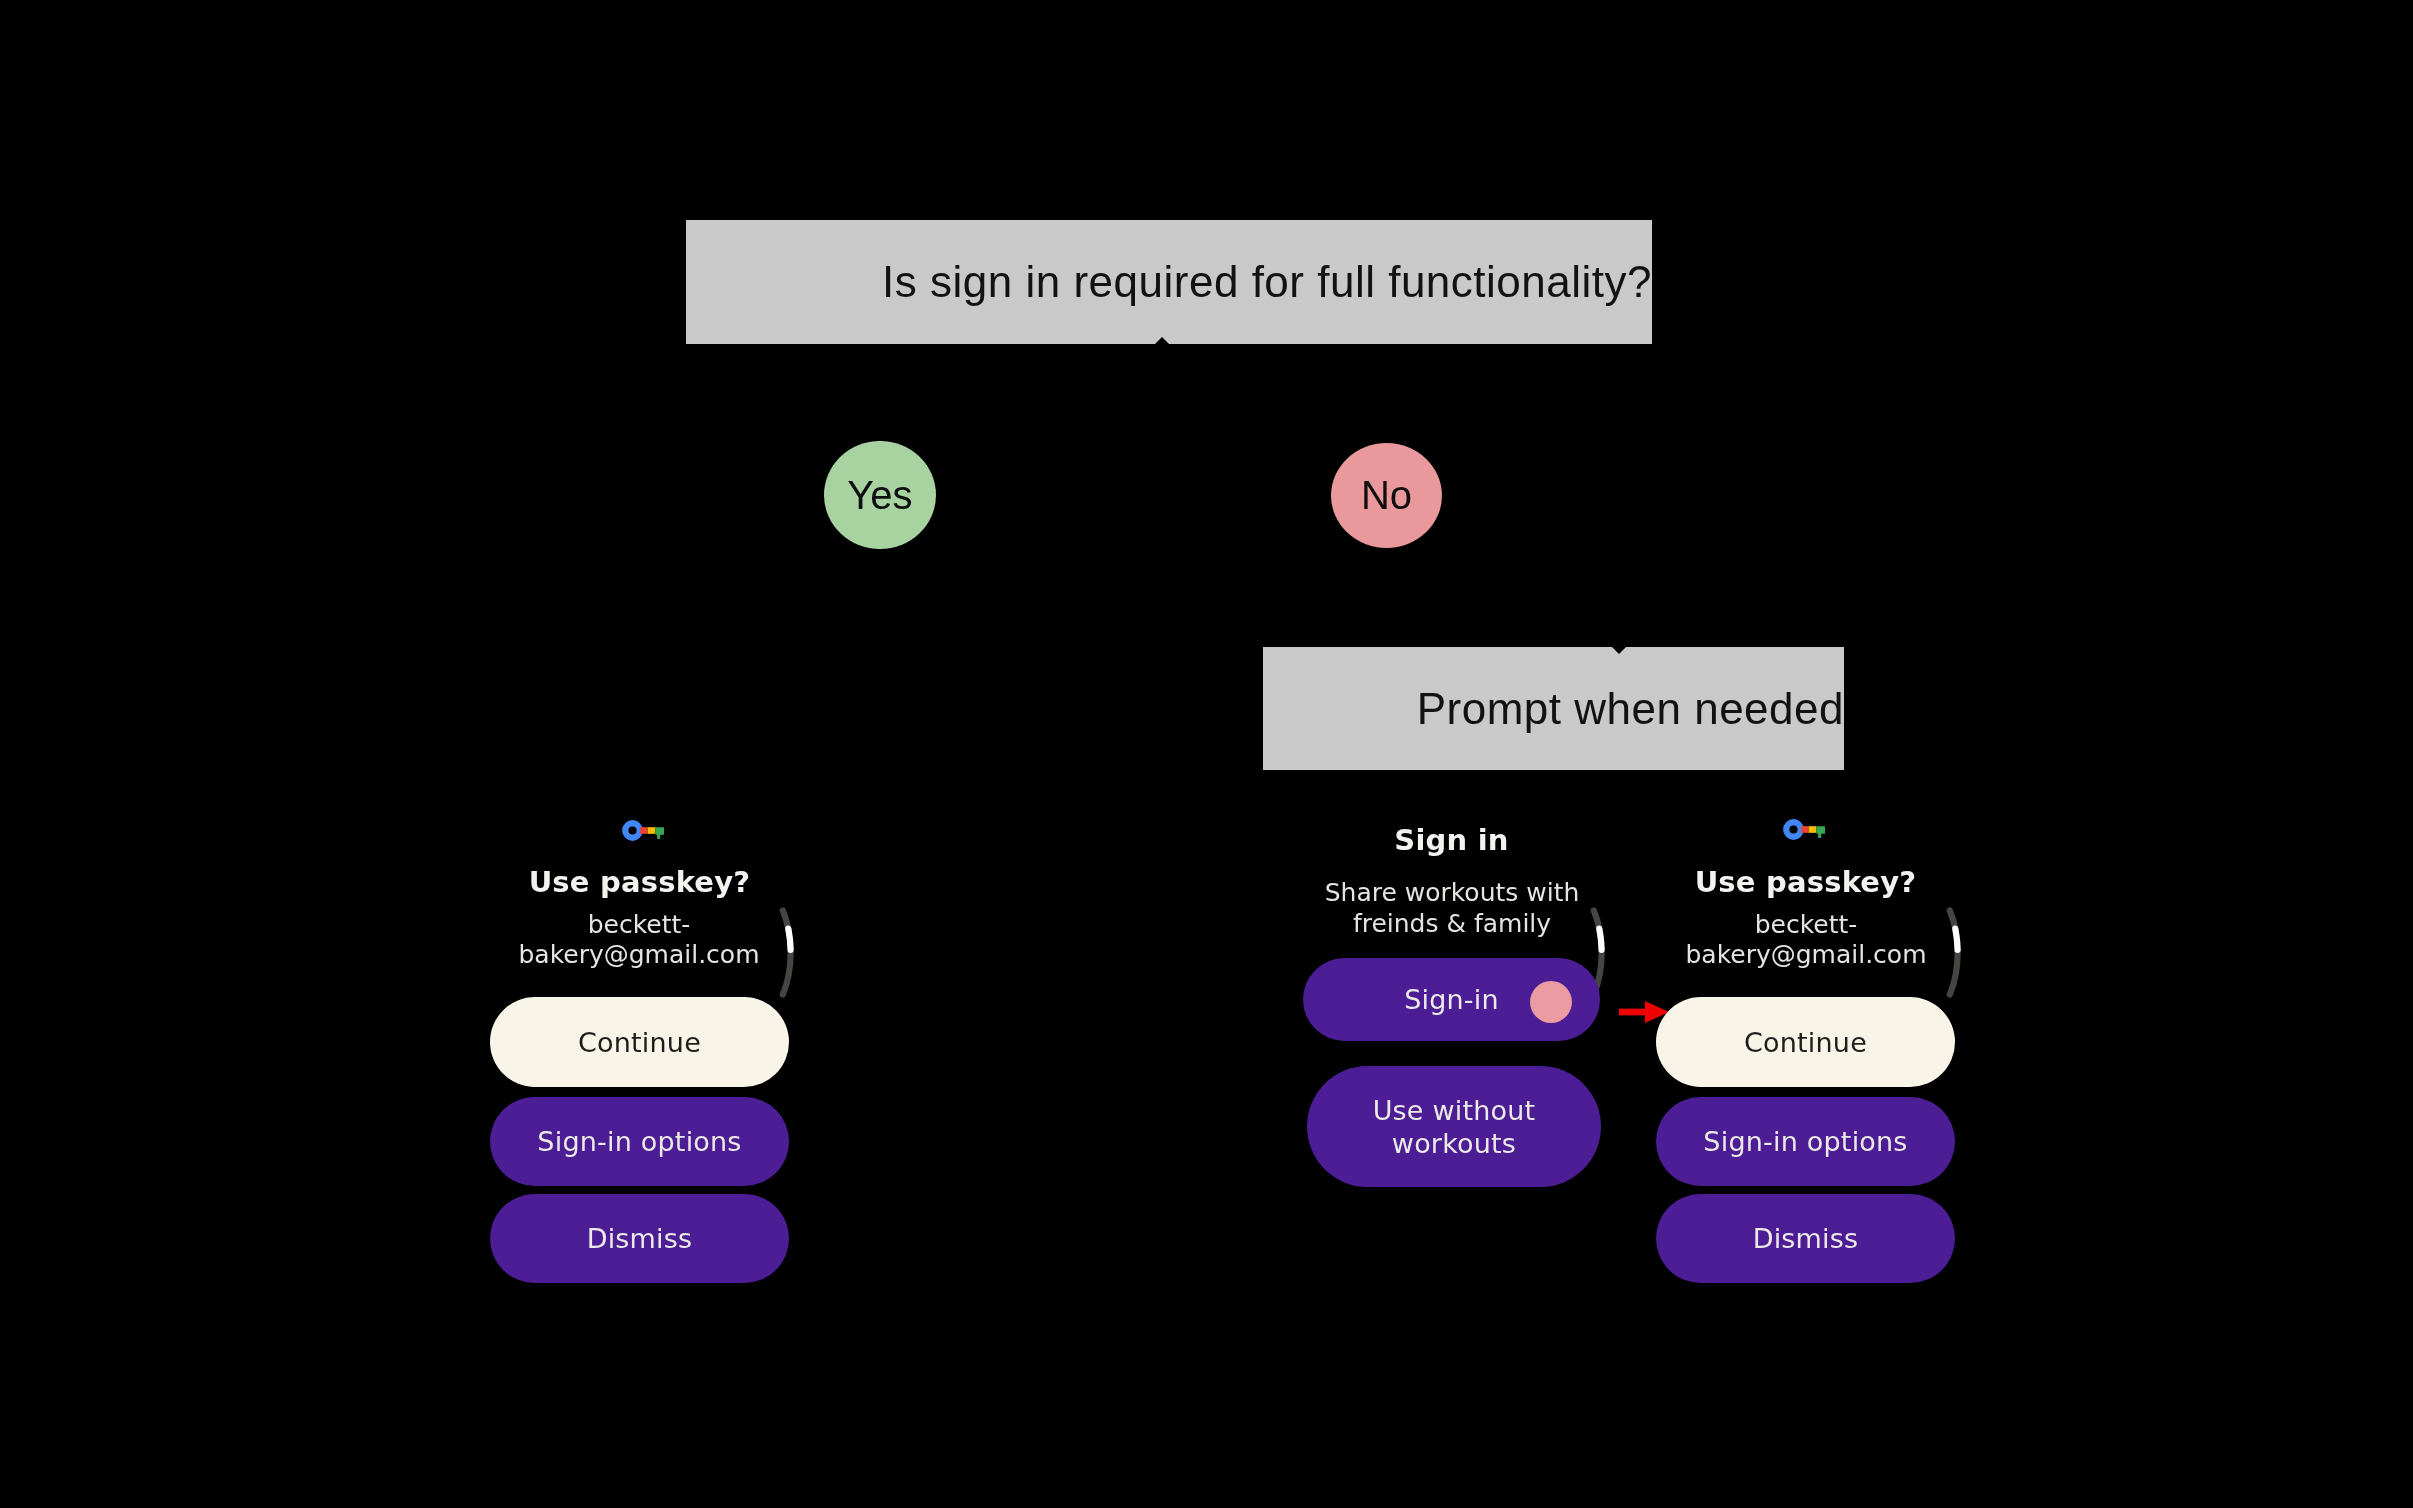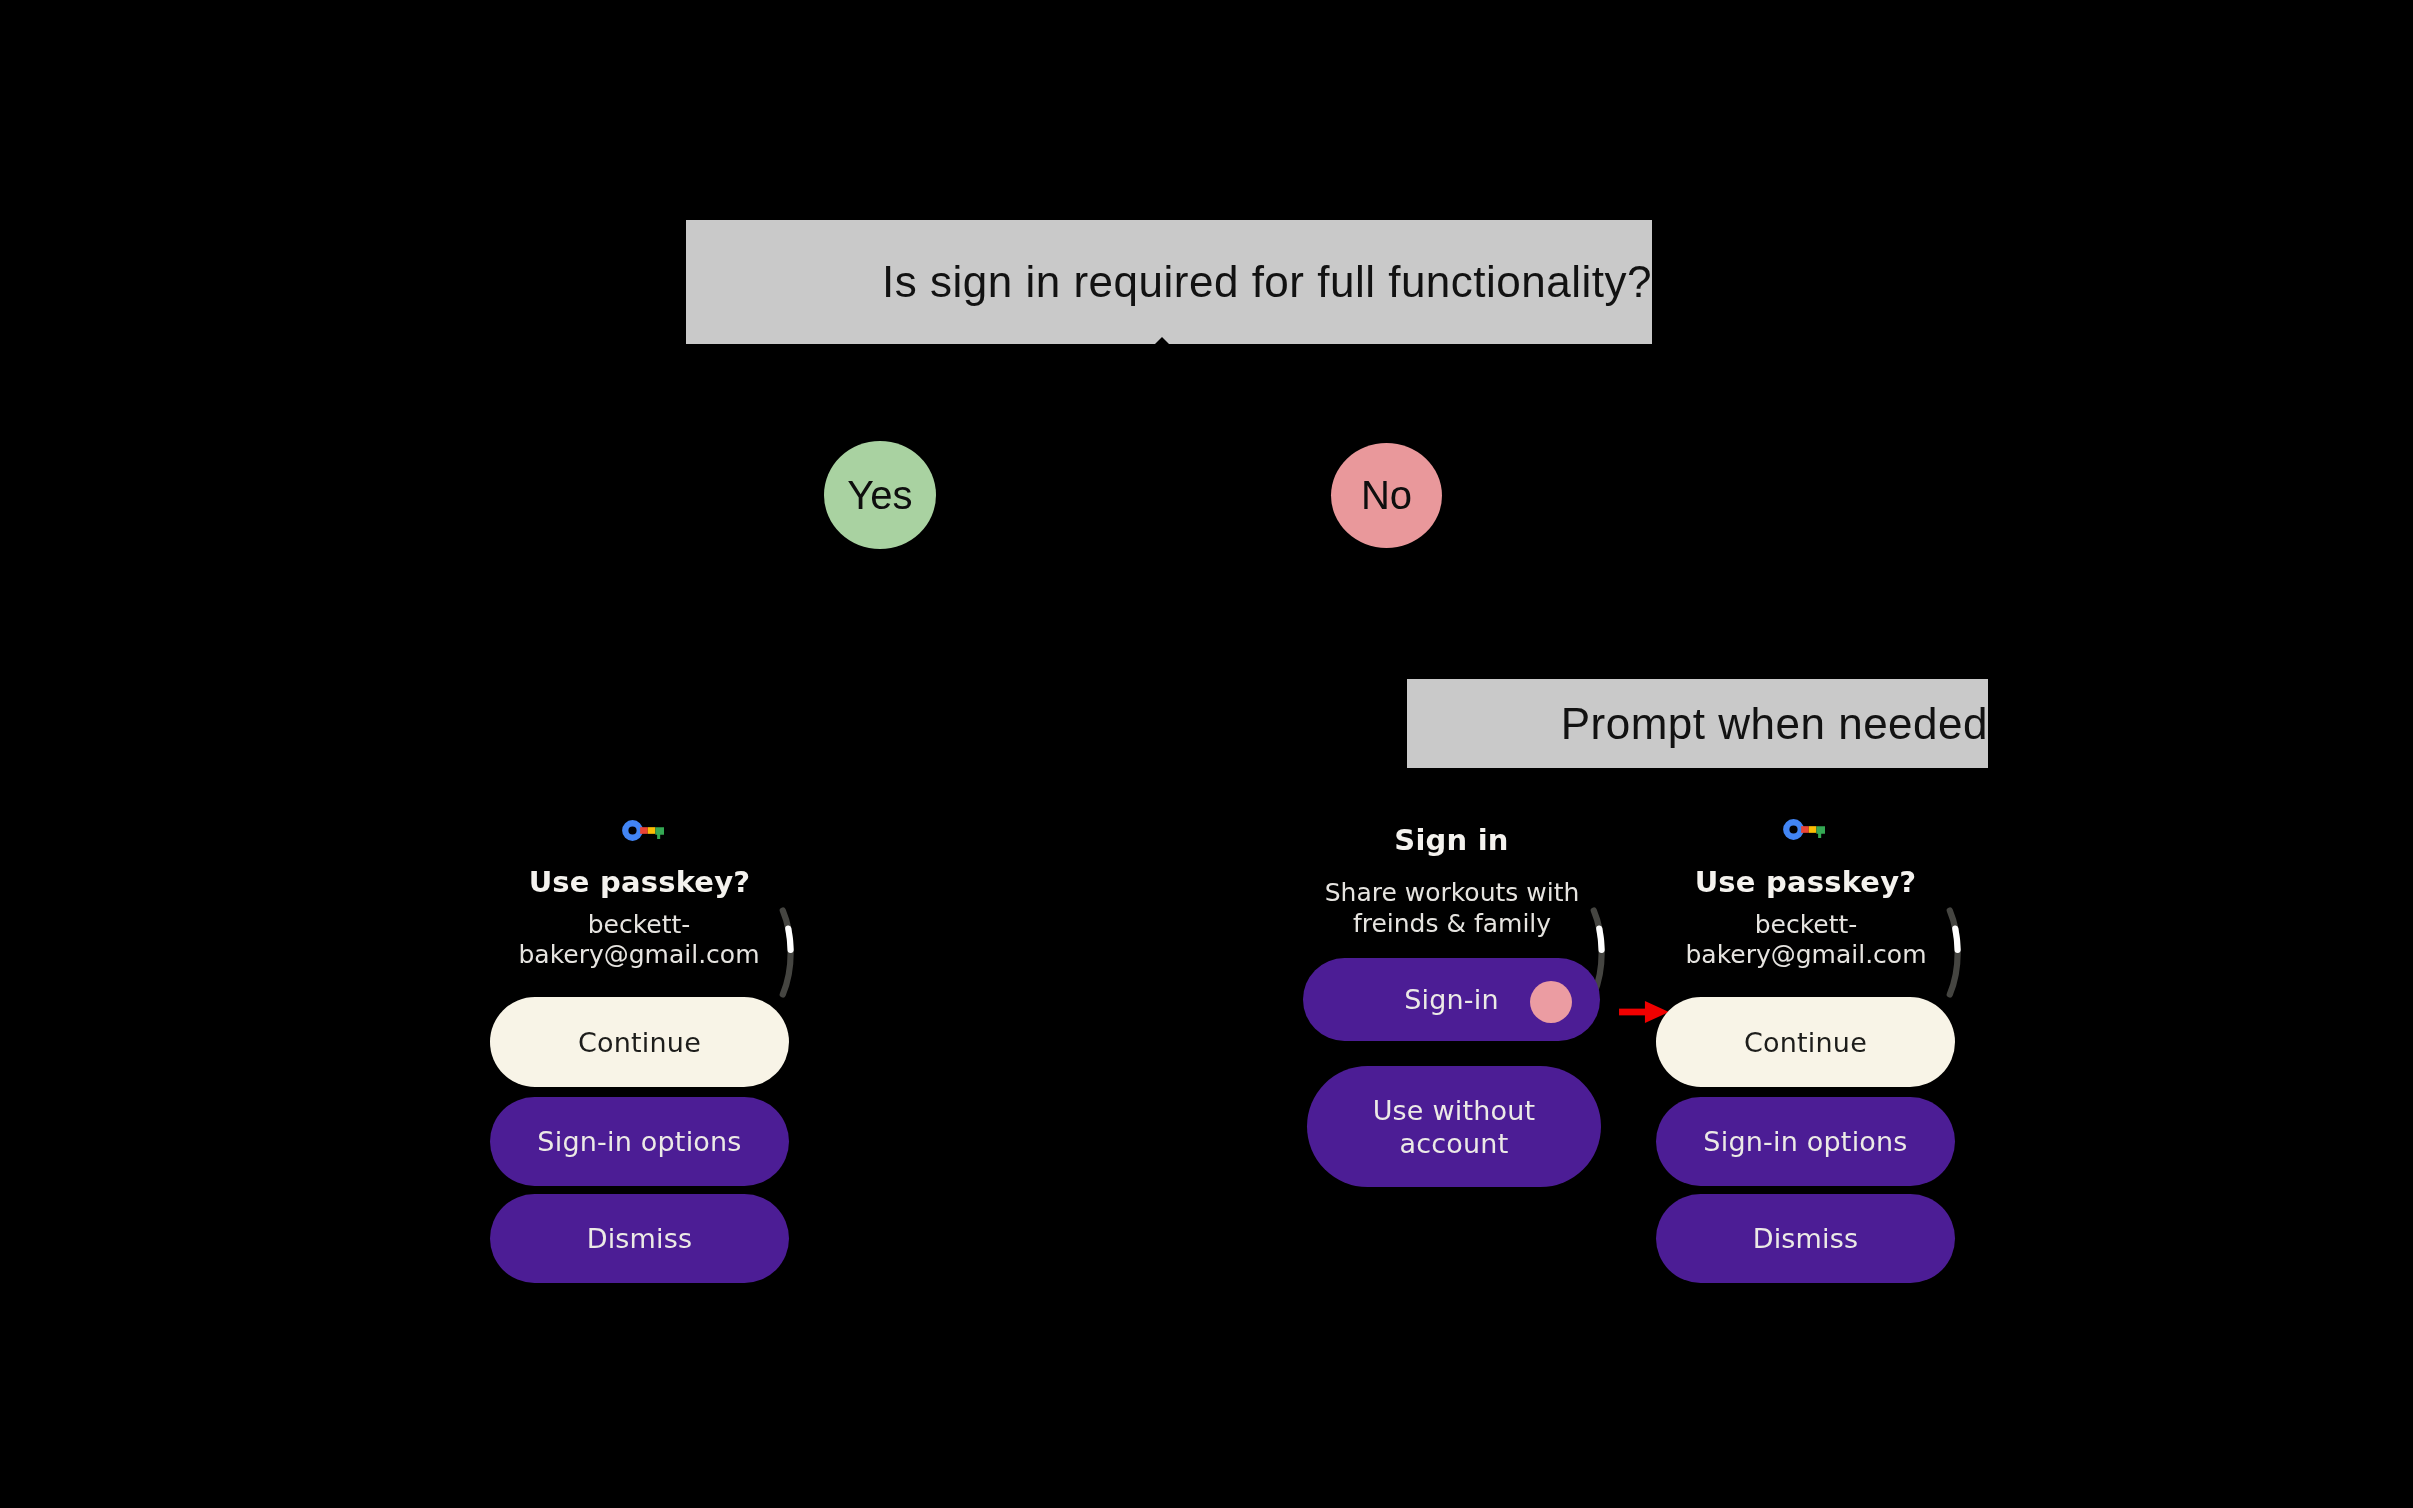--- a/index.html
+++ b/index.html
@@ -15,21 +15,21 @@
     position:absolute;
     background:#C9C9C9;
     display:flex;align-items:center;justify-content:flex-end;
     color:#121212;
     font-size:44px;
     letter-spacing:0.5px;
     text-align:center;
   }
   .title-box{left:686px;top:220px;width:966px;height:124px;}
   .prompt-left-box{left:352px;top:647px;width:590px;height:123px;}
-  .prompt-right-box{left:1407px;top:647px;width:581px;height:89px;margin-top:32px;}
+  .prompt-right-box{left:1263px;top:647px;width:581px;height:123px;}
   .notch{position:absolute;width:0;height:0;}
   .notch-up{border-left:7.7px solid transparent;border-right:7.7px solid transparent;border-bottom:7.7px solid #000;}
   .notch-down{border-left:7.7px solid transparent;border-right:7.7px solid transparent;border-top:7.7px solid #000;}
   
   .node{
     position:absolute;
     border-radius:50%;
     display:flex;align-items:center;justify-content:center;
     color:#0e0e0e;font-size:40px;
   }
@@ -141,21 +141,21 @@
     </div>
 
     <div class="pill" style="left:1303px;top:958px;width:297px;height:83px;">
       <span>Sign-in</span>
     </div>
     <div class="tap-dot"></div>
 
     <div class="pill two-line" style="left:1307px;top:1066px;width:294px;height:121px;">
       <span>
         <span>Use without</span><br>
-        <span>account</span>
+        <span>workouts</span>
       </span>
     </div>
   </div>
 
   <div class="icon-wrap" style="left:1618px;top:1000px;">
     <svg width="52" height="24" viewBox="0 0 54 25">
       <rect x="1" y="9" width="29" height="7" fill="#F10000"></rect>
       <polygon points="28,1 53,12.5 28,24" fill="#F10000"></polygon>
     </svg>
   </div>

